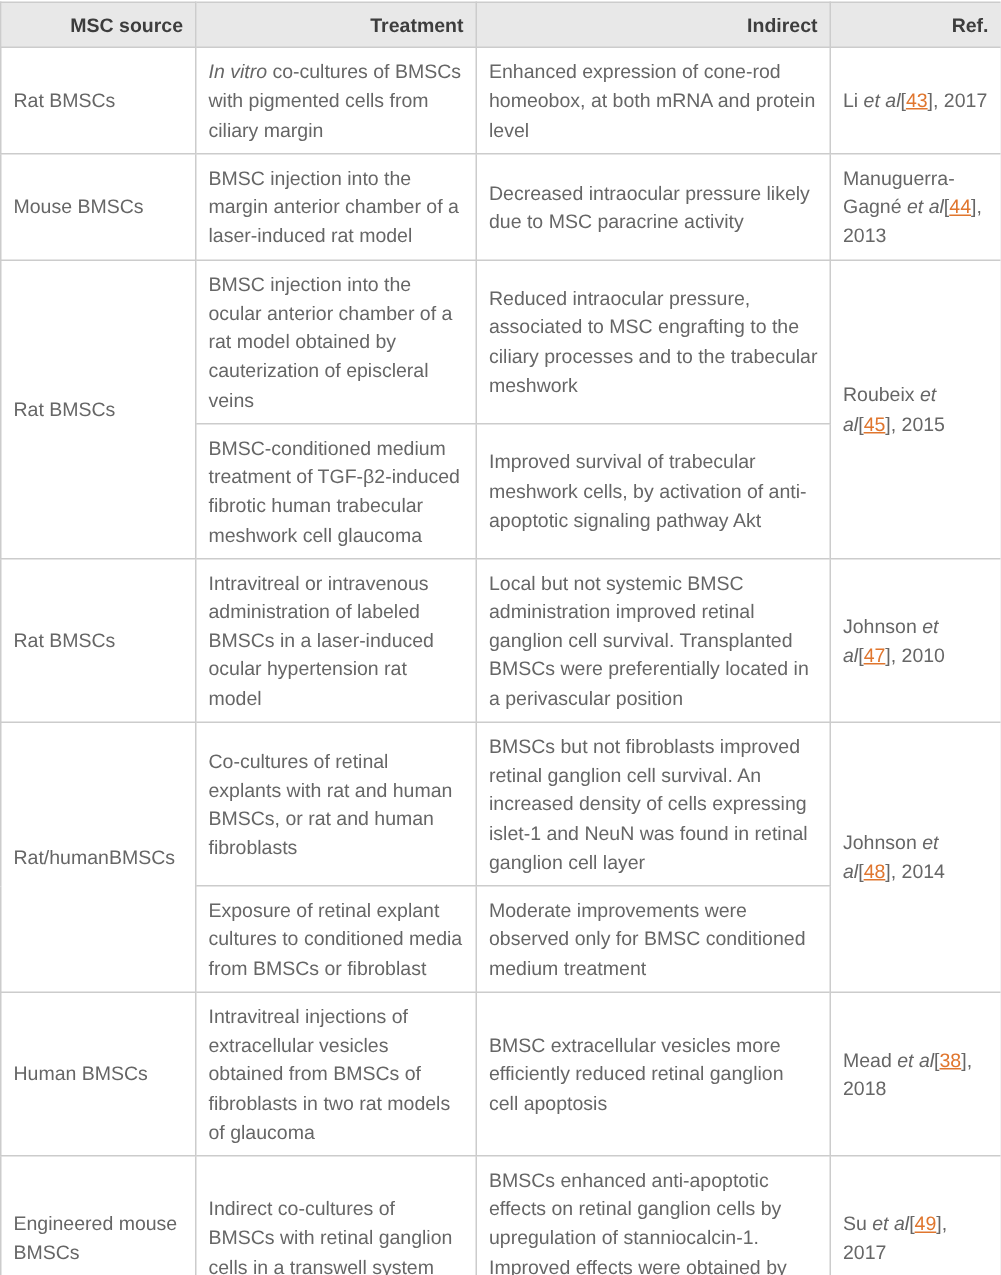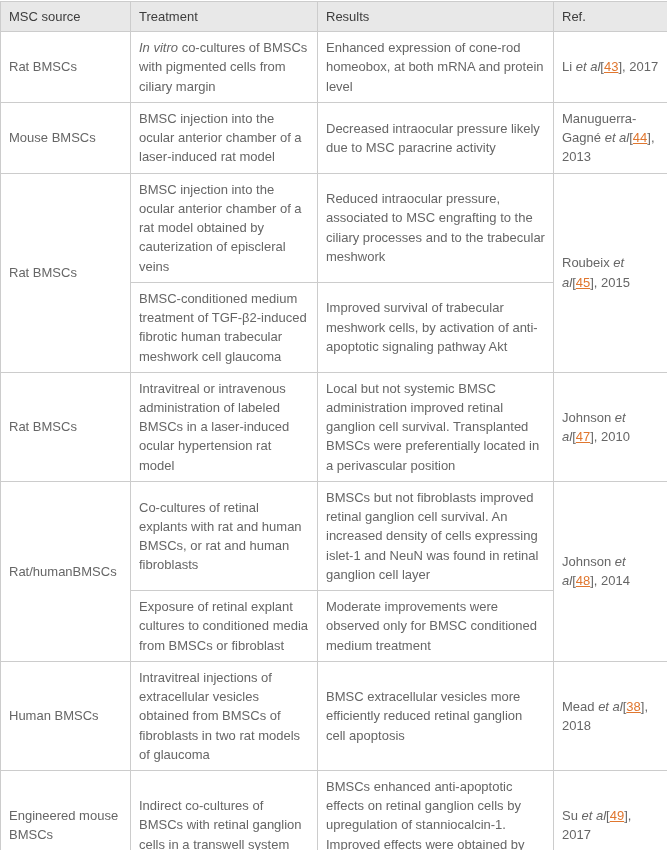--- a/index.html
+++ b/index.html
@@ -30,22 +30,22 @@
     border: 1px solid var(--border, #cccccc);
     padding: 6px 8px;
     vertical-align: middle;
     text-align: left;
     word-wrap: break-word;
     box-sizing: border-box;
   }
   table.msc-table thead th {
     background: var(--header-bg, #e8e8e8);
     color: var(--header-text, #3d3d3d);
-    font-weight: 400;
-    text-align: left;
+    font-weight: 700;
+    text-align: right;
     padding: 5px 8px;
   }
   .col-source   { width: 130px; }
   .col-treatment{ width: 187px; }
   .col-results  { width: 236px; }
   .col-ref      { width: 114px; }
   .it {
   }
   .ref-link {
     color: var(--link, #e0762e);
@@ -56,34 +56,34 @@
 </style>
 </head>
 <body>
 
 <div class="page">
   <table class="msc-table">
     <thead>
       <tr id="header-row">
           <th class="col-source">MSC source</th>
           <th class="col-treatment">Treatment</th>
-          <th class="col-results">Results</th>
+          <th class="col-results">Indirect</th>
           <th class="col-ref">Ref.</th>
         </tr>
     </thead>
     <tbody id="table-body">
         <tr>
           <td class="col-source">Rat BMSCs</td>
           <td class="col-treatment"><i class="it">In vitro</i> co-cultures of BMSCs with pigmented cells from ciliary margin</td>
           <td class="col-results">Enhanced expression of cone-rod homeobox, at both mRNA and protein level</td>
           <td class="col-ref">Li <i class="it">et al</i>[<span class="ref-link">43</span>], 2017</td>
         </tr>
         <tr>
           <td class="col-source">Mouse BMSCs</td>
-          <td class="col-treatment">BMSC injection into the ocular anterior chamber of a laser-induced rat model</td>
+          <td class="col-treatment">BMSC injection into the margin anterior chamber of a laser-induced rat model</td>
           <td class="col-results">Decreased intraocular pressure likely due to MSC paracrine activity</td>
           <td class="col-ref">Manuguerra-Gagné <i class="it">et al</i>[<span class="ref-link">44</span>], 2013</td>
         </tr>
         <tr>
           <td class="col-source" rowspan="2">Rat BMSCs</td>
           <td class="col-treatment">BMSC injection into the ocular anterior chamber of a rat model obtained by cauterization of episcleral veins</td>
           <td class="col-results">Reduced intraocular pressure, associated to MSC engrafting to the ciliary processes and to the trabecular meshwork</td>
           <td class="col-ref" rowspan="2">Roubeix <i class="it">et al</i>[<span class="ref-link">45</span>], 2015</td>
         </tr>
         <tr>

